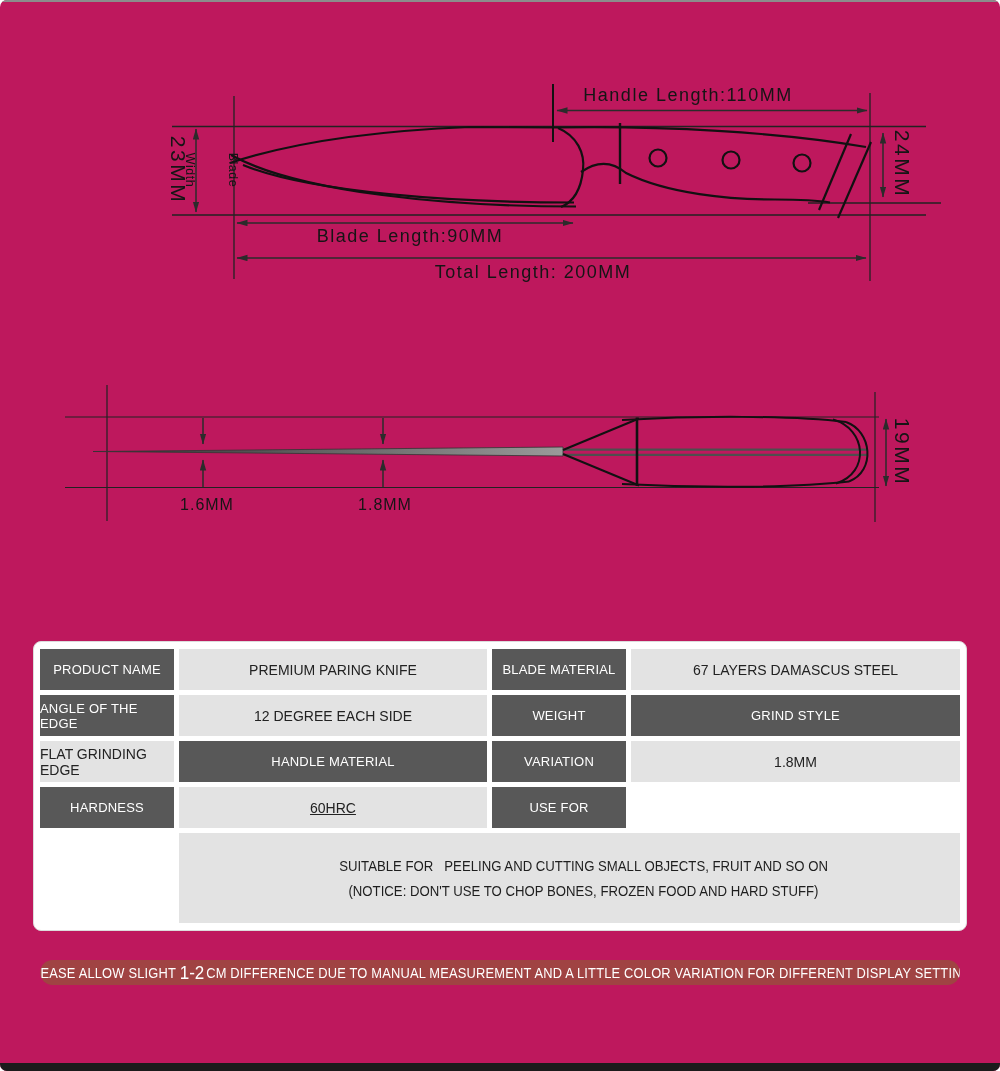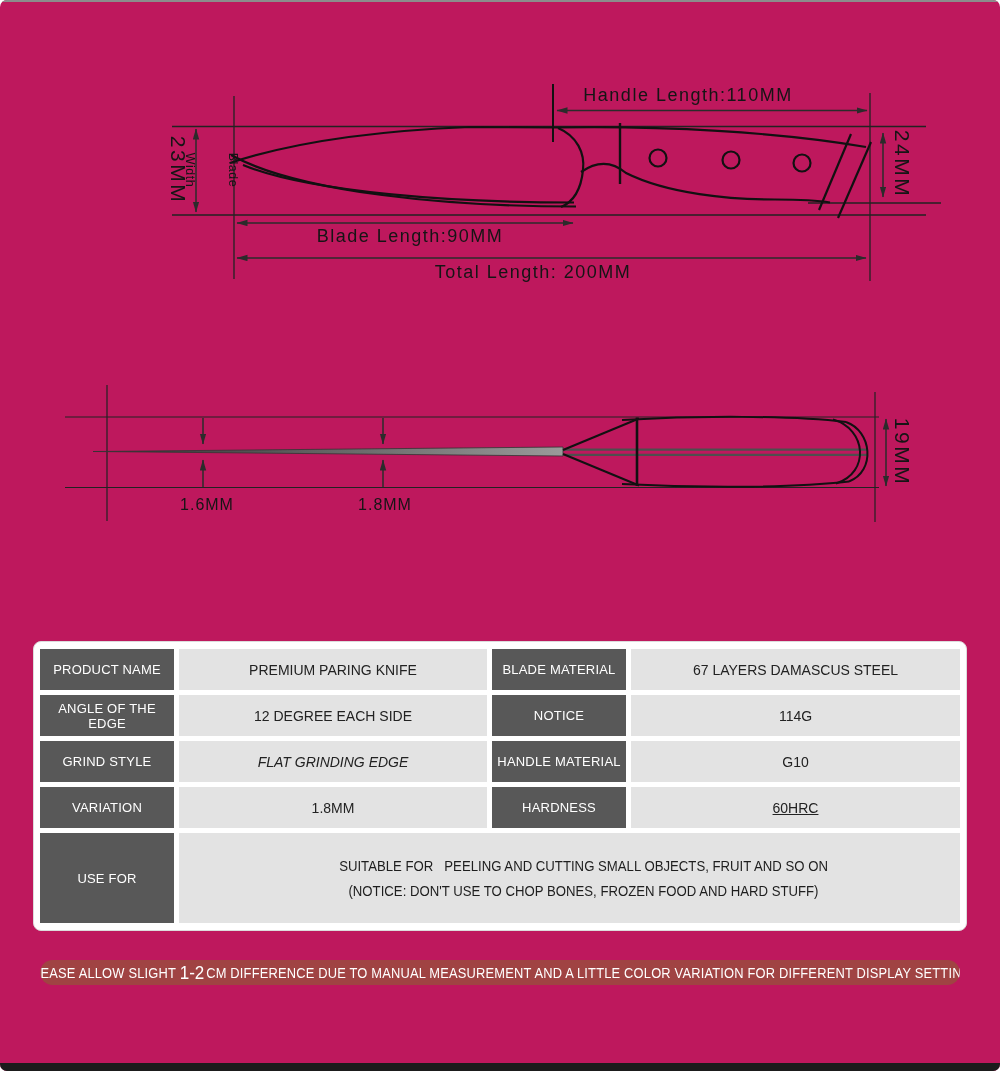--- a/index.html
+++ b/index.html
@@ -29,21 +29,21 @@
 
   
   #spec-table{
     left:33px;top:641px;width:934px;box-sizing:border-box;
     border:1px solid #dcdcdc;border-radius:8px;background:#ffffff;padding:7px 6px;
   }
   #spec-grid{
     display:grid;grid-template-columns:134px 308px 134px auto;
     grid-template-rows:41px 41px 41px 41px 90px;gap:5px;
   }
-  .cell{display:flex;align-items:center;justify-content:center;text-align:center;}
+  .cell{display:flex;align-items:center;justify-content:center;}
   .cell-label{background:#585858;color:#ffffff;font-size:13px;letter-spacing:.2px;}
   .cell-value{background:#e3e3e3;color:#222222;font-size:14px;}
   .cell-usefor-value{grid-column:2/5;flex-direction:column;background:#e3e3e3;color:#222;padding-left:28px;}
   .usefor-line{
     font-size:15.5px;white-space:pre;transform:scaleX(.85);transform-origin:center;
     line-height:1.0;margin:4.5px 0;color:#1e1e1e;
   }
 
   
   #disclaimer{
@@ -154,27 +154,25 @@
 
   <div class="abs" id="spec-table">
     <div id="spec-grid">
       <div class="cell cell-label" style="background: rgb(88, 88, 88);">PRODUCT NAME</div>
       <div class="cell cell-value" style="background: rgb(227, 227, 227);">PREMIUM PARING KNIFE</div>
       <div class="cell cell-label" style="background: rgb(88, 88, 88);">BLADE MATERIAL</div>
       <div class="cell cell-value" style="background: rgb(227, 227, 227);">67 LAYERS DAMASCUS STEEL</div>
 
       <div class="cell cell-label" style="background: rgb(88, 88, 88);">ANGLE OF THE EDGE</div>
       <div class="cell cell-value" style="background: rgb(227, 227, 227);">12 DEGREE EACH SIDE</div>
-      <div class="cell cell-label" style="background: rgb(88, 88, 88);">NOTICE</div>
-      <div class="cell cell-value" style="background: rgb(227, 227, 227);">114G</div>
+      <div class="cell cell-label" style="background: rgb(88, 88, 88);">WEIGHT</div>
 
       <div class="cell cell-label" style="background: rgb(88, 88, 88);">GRIND STYLE</div>
-      <div class="cell cell-value" style="background: rgb(227, 227, 227); font-style: italic;">FLAT GRINDING EDGE</div>
+      <div class="cell cell-value" style="background: rgb(227, 227, 227);">FLAT GRINDING EDGE</div>
       <div class="cell cell-label" style="background: rgb(88, 88, 88);">HANDLE MATERIAL</div>
-      <div class="cell cell-value" style="background: rgb(227, 227, 227);">G10</div>
 
       <div class="cell cell-label" style="background: rgb(88, 88, 88);">VARIATION</div>
       <div class="cell cell-value" style="background: rgb(227, 227, 227);">1.8MM</div>
       <div class="cell cell-label" style="background: rgb(88, 88, 88);">HARDNESS</div>
       <div class="cell cell-value" style="background: rgb(227, 227, 227); text-decoration: underline;">60HRC</div>
 
       <div class="cell cell-label" style="background: rgb(88, 88, 88);">USE FOR</div>
       <div class="cell cell-usefor-value" style="background: rgb(227, 227, 227);">
         <div class="usefor-line">SUITABLE FOR   PEELING AND CUTTING SMALL OBJECTS, FRUIT AND SO ON</div>
         <div class="usefor-line">(NOTICE: DON'T USE TO CHOP BONES, FROZEN FOOD AND HARD STUFF)</div>

